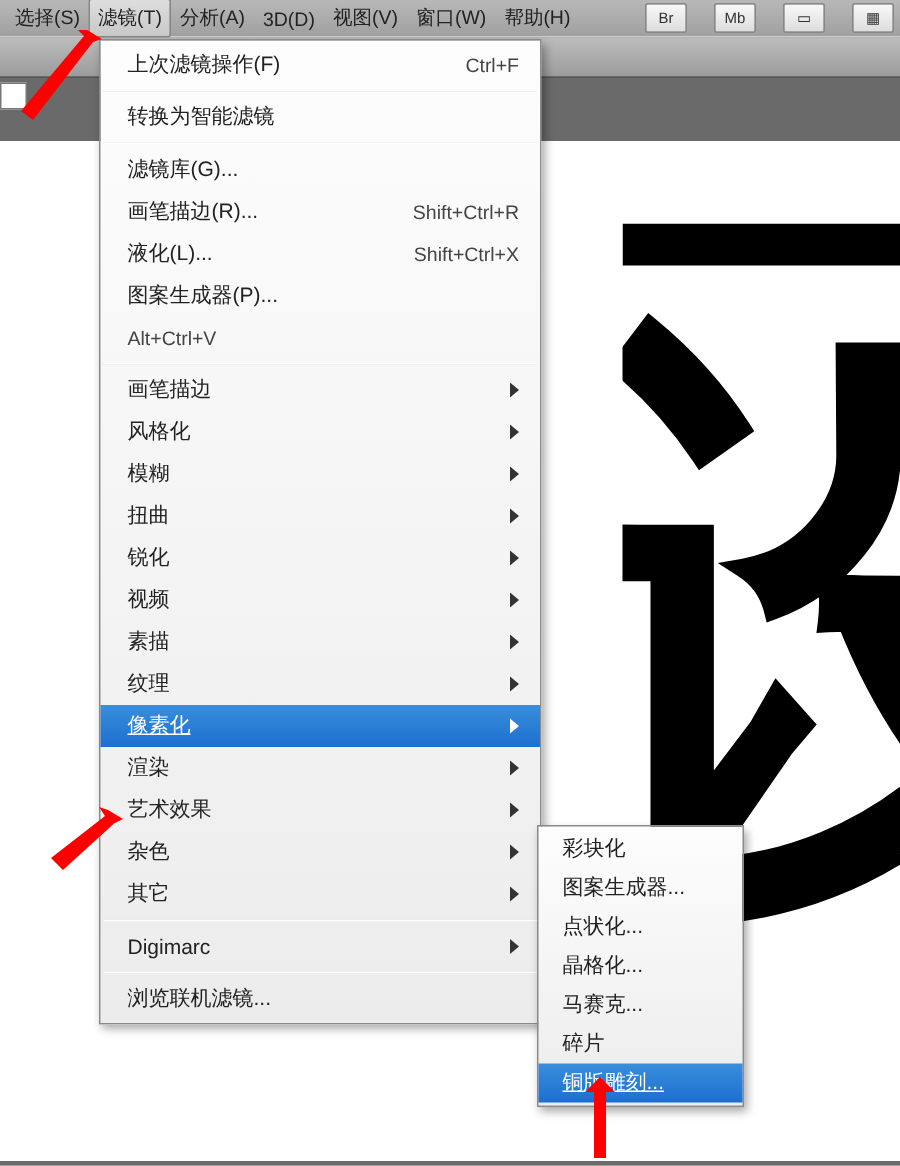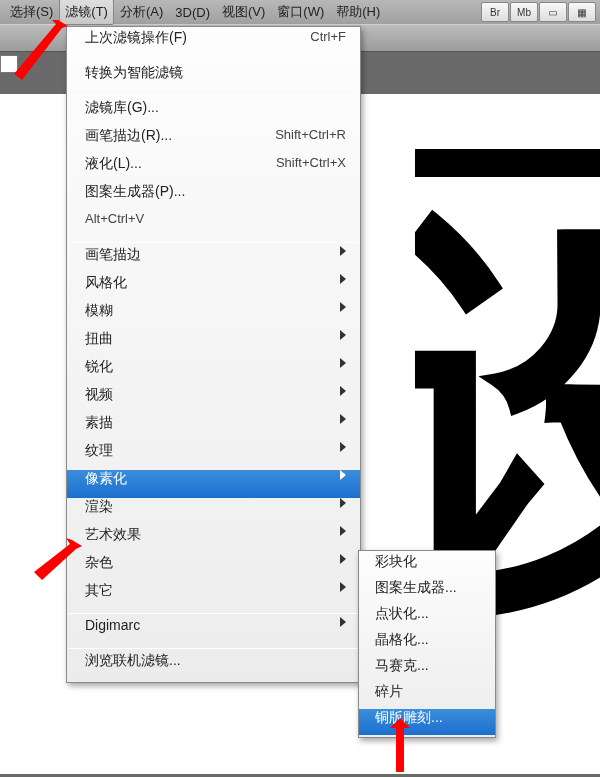--- a/index.html
+++ b/index.html
@@ -29,21 +29,21 @@
   }
   .menubar-item.active {
     background: linear-gradient(to bottom, #dedede, #c8c8c8);
     border: 1px solid #888;
     padding: 3px 5px;
     border-radius: 2px;
   }
   .menubar-right {
     margin-left: auto;
     display: flex;
-    gap: 1px;
+    gap: 18px;
     align-items: center;
   }
   .tb-btn {
     width: 28px; height: 20px;
     background: linear-gradient(to bottom,#f8f8f8,#ddd);
     border:1px solid #888;
     border-radius:2px;
     display:flex; align-items:center;justify-content:center;
     font-size:10px; color:#333;
   }
@@ -92,31 +92,32 @@
     top: 26px;
     width: 295px;
     background: linear-gradient(to bottom, #fdfdfd, #ececec);
     border: 1px solid #8a8a8a;
     box-shadow: 2px 3px 6px rgba(0,0,0,0.35);
     z-index: 10;
     padding: 2px 0;
   }
   .menu-row {
     display: flex;
-    align-items: flex-start;
+    align-items: center;
     height: 28px;
     padding: 0 14px 0 18px;
     color: #222;
     font-size: 14px;
     cursor: default;
     position: relative;
   }
   .menu-row.highlight {
     background: linear-gradient(to bottom, #3a8edb, #1c6fcf);
     color: #fff;
+    text-decoration: underline;
   }
   .menu-label { flex: 1; }
   .menu-accel { color: #444; font-size: 13px; }
   .arrow {
     width: 0; height: 0;
     border-top: 5px solid transparent;
     border-bottom: 5px solid transparent;
     border-left: 6px solid #333;
     margin-left: 8px;
   }

